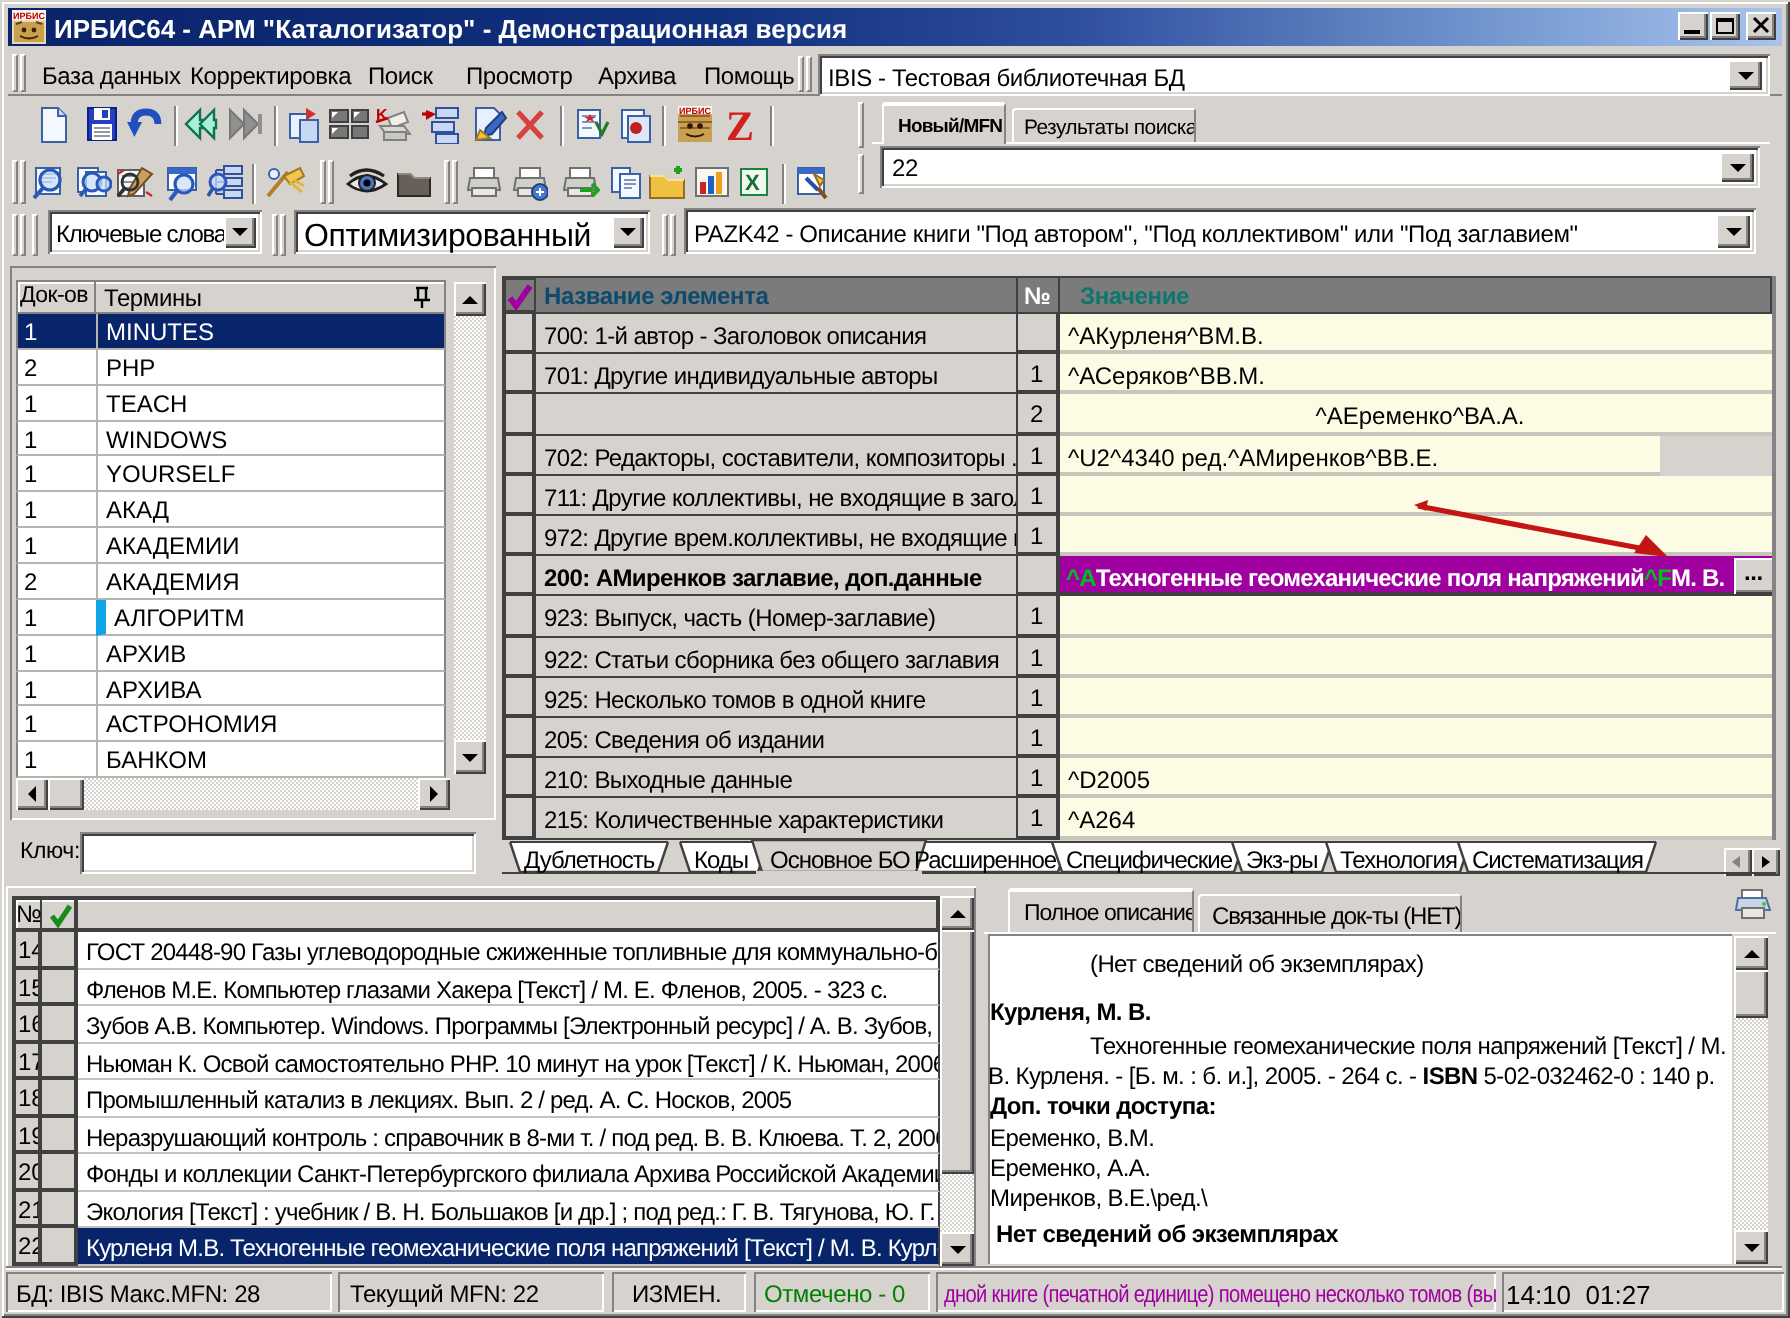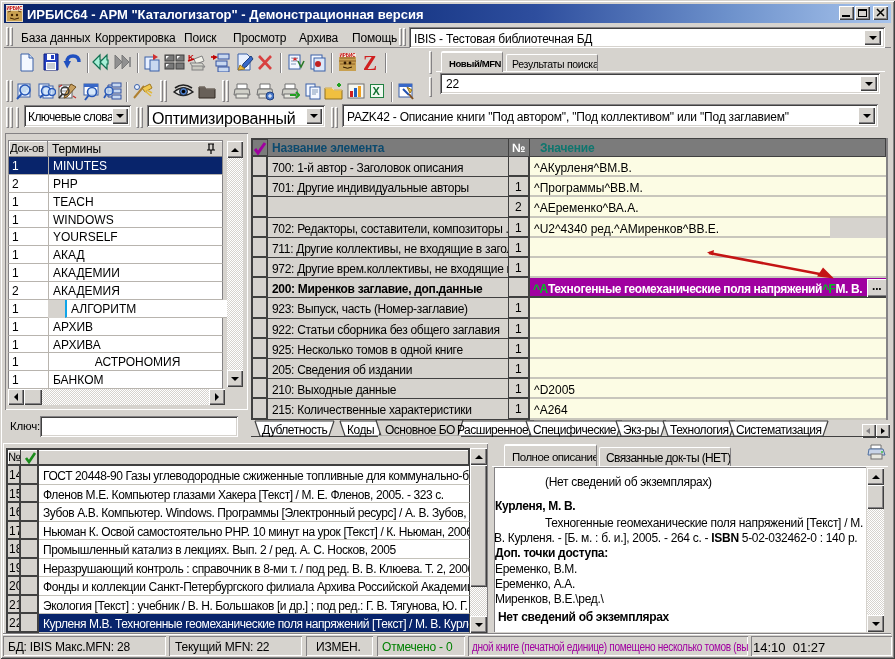--- a/index.html
+++ b/index.html
@@ -341,39 +341,39 @@
   </div>
 <div class="abs" style="left:8px;top:282px;width:40px;height:18px;background:#fff;border-left:1px solid #848284;border-bottom:1px solid #B8B4AE;overflow:hidden;">
     <div style="margin:2px 0 0 3px;white-space:nowrap;font-size:12px;color:#000;">2</div>
   </div>
 <div class="abs" style="left:48px;top:282px;width:175px;height:18px;background:#fff;border-left:1px solid #B8B4AE;border-bottom:1px solid #B8B4AE;border-right:1px solid #848284;overflow:hidden;">
     <div style="margin:2px 0 0 4px;white-space:nowrap;font-size:12px;color:#000;">АКАДЕМИЯ</div>
   </div>
 <div class="abs" style="left:8px;top:300px;width:40px;height:18px;background:#fff;border-left:1px solid #848284;border-bottom:1px solid #B8B4AE;overflow:hidden;">
     <div style="margin:2px 0 0 3px;white-space:nowrap;font-size:12px;color:#000;">1</div>
   </div>
-<div class="abs" style="left:65px;top:300px;width:175px;height:18px;background:#fff;border-left:2px solid #0ea5e9;border-bottom:1px solid #B8B4AE;border-right:1px solid #848284;overflow:hidden;">
+<div class="abs" style="left:48px;top:300px;width:175px;height:18px;background:#fff;border-left:5px solid #0ea5e9;border-bottom:1px solid #B8B4AE;border-right:1px solid #848284;overflow:hidden;">
     <div style="margin:2px 0 0 4px;white-space:nowrap;font-size:12px;color:#000;">АЛГОРИТМ</div>
   </div>
 <div class="abs" style="left:8px;top:318px;width:40px;height:18px;background:#fff;border-left:1px solid #848284;border-bottom:1px solid #B8B4AE;overflow:hidden;">
     <div style="margin:2px 0 0 3px;white-space:nowrap;font-size:12px;color:#000;">1</div>
   </div>
 <div class="abs" style="left:48px;top:318px;width:175px;height:18px;background:#fff;border-left:1px solid #B8B4AE;border-bottom:1px solid #B8B4AE;border-right:1px solid #848284;overflow:hidden;">
     <div style="margin:2px 0 0 4px;white-space:nowrap;font-size:12px;color:#000;">АРХИВ</div>
   </div>
 <div class="abs" style="left:8px;top:336px;width:40px;height:17px;background:#fff;border-left:1px solid #848284;border-bottom:1px solid #B8B4AE;overflow:hidden;">
     <div style="margin:2px 0 0 3px;white-space:nowrap;font-size:12px;color:#000;">1</div>
   </div>
 <div class="abs" style="left:48px;top:336px;width:175px;height:17px;background:#fff;border-left:1px solid #B8B4AE;border-bottom:1px solid #B8B4AE;border-right:1px solid #848284;overflow:hidden;">
     <div style="margin:2px 0 0 4px;white-space:nowrap;font-size:12px;color:#000;">АРХИВА</div>
   </div>
 <div class="abs" style="left:8px;top:353px;width:40px;height:18px;background:#fff;border-left:1px solid #848284;border-bottom:1px solid #B8B4AE;overflow:hidden;">
     <div style="margin:2px 0 0 3px;white-space:nowrap;font-size:12px;color:#000;">1</div>
   </div>
-<div class="abs" style="left:48px;top:353px;width:175px;height:18px;background:#fff;border-left:1px solid #B8B4AE;border-bottom:1px solid #B8B4AE;border-right:1px solid #848284;overflow:hidden;text-align:center;">
+<div class="abs" style="left:48px;top:353px;width:175px;height:18px;background:#fff;border-left:1px solid #B8B4AE;border-bottom:1px solid #B8B4AE;border-right:1px solid #848284;overflow:hidden;">
     <div style="margin:2px 0 0 4px;white-space:nowrap;font-size:12px;color:#000;">АСТРОНОМИЯ</div>
   </div>
 <div class="abs" style="left:8px;top:371px;width:40px;height:18px;background:#fff;border-left:1px solid #848284;border-bottom:1px solid #B8B4AE;overflow:hidden;">
     <div style="margin:2px 0 0 3px;white-space:nowrap;font-size:12px;color:#000;">1</div>
   </div>
 <div class="abs" style="left:48px;top:371px;width:175px;height:18px;background:#fff;border-left:1px solid #B8B4AE;border-bottom:1px solid #B8B4AE;border-right:1px solid #848284;overflow:hidden;">
     <div style="margin:2px 0 0 4px;white-space:nowrap;font-size:12px;color:#000;">БАНКОМ</div>
   </div>
 <div class="abs combobtn" style="left:227px;top:141px;width:16px;height:17px;">
     <div class="aup"></div>
@@ -411,31 +411,31 @@
     <div style="margin:4px 0 0 4px;white-space:nowrap;font-size:12px;">^АКурленя^ВМ.В.</div>
   </div>
 <div class="abs" style="left:251px;top:177px;width:17px;height:20px;background:#D6D3CE;border-left:2px solid #404040;border-bottom:2px solid #404040;border-right:2px solid #404040;"></div>
 <div class="abs" style="left:268px;top:177px;width:241px;height:20px;background:#D6D3CE;border-bottom:1px solid #404040;border-right:1px solid #404040;overflow:hidden;">
     <div style="margin:4px 0 0 4px;white-space:nowrap;font-size:12px;letter-spacing:-0.3px;">701: Другие индивидуальные авторы</div>
   </div>
 <div class="abs" style="left:509px;top:177px;width:21px;height:20px;background:#D6D3CE;border-bottom:2px solid #404040;border-right:2px solid #404040;overflow:hidden;">
     <div style="margin:3px 0 0 6px;font-size:12px;">1</div>
   </div>
 <div class="abs" style="left:530px;top:177px;width:356px;height:20px;background:#FCFCE4;border-bottom:2px solid #C8C6BC;overflow:hidden;">
-    <div style="margin:4px 0 0 4px;white-space:nowrap;font-size:12px;">^Программы^ВВ.М.</div>
+    <div style="margin:4px 0 0 4px;white-space:nowrap;font-size:12px;">^АСеряков^ВВ.М.</div>
   </div>
 <div class="abs" style="left:251px;top:197px;width:17px;height:21px;background:#D6D3CE;border-left:2px solid #404040;border-bottom:2px solid #404040;border-right:2px solid #404040;"></div>
 <div class="abs" style="left:268px;top:197px;width:241px;height:21px;background:#D6D3CE;border-bottom:1px solid #404040;border-right:1px solid #404040;overflow:hidden;">
     <div style="margin:4px 0 0 4px;white-space:nowrap;font-size:12px;letter-spacing:-0.3px;"></div>
   </div>
 <div class="abs" style="left:509px;top:197px;width:21px;height:21px;background:#D6D3CE;border-bottom:2px solid #404040;border-right:2px solid #404040;overflow:hidden;">
     <div style="margin:3px 0 0 6px;font-size:12px;">2</div>
   </div>
 <div class="abs" style="left:530px;top:197px;width:356px;height:21px;background:#FCFCE4;border-bottom:2px solid #C8C6BC;overflow:hidden;">
-    <div style="margin:4px 0 0 4px;white-space:nowrap;font-size:12px;">^АЕременко^ВА.А.</div>
+    <div style="margin:4px 0 0 4px;white-space:nowrap;font-size:12px;text-align:center;">^АЕременко^ВА.А.</div>
   </div>
 <div class="abs" style="left:251px;top:218px;width:17px;height:20px;background:#D6D3CE;border-left:2px solid #404040;border-bottom:2px solid #404040;border-right:2px solid #404040;"></div>
 <div class="abs" style="left:268px;top:218px;width:241px;height:20px;background:#D6D3CE;border-bottom:1px solid #404040;border-right:1px solid #404040;overflow:hidden;">
     <div style="margin:4px 0 0 4px;white-space:nowrap;font-size:12px;letter-spacing:-0.3px;">702: Редакторы, составители, композиторы ...</div>
   </div>
 <div class="abs" style="left:509px;top:218px;width:21px;height:20px;background:#D6D3CE;border-bottom:2px solid #404040;border-right:2px solid #404040;overflow:hidden;">
     <div style="margin:3px 0 0 6px;font-size:12px;">1</div>
   </div>
 <div class="abs" style="left:530px;top:218px;width:300px;height:20px;background:#FCFCE4;border-bottom:2px solid #C8C6BC;overflow:hidden;">
     <div style="margin:4px 0 0 4px;white-space:nowrap;font-size:12px;">^U2^4340 ред.^АМиренков^ВВ.Е.</div>
@@ -451,21 +451,21 @@
 <div class="abs" style="left:251px;top:258px;width:17px;height:20px;background:#D6D3CE;border-left:2px solid #404040;border-bottom:2px solid #404040;border-right:2px solid #404040;"></div>
 <div class="abs" style="left:268px;top:258px;width:241px;height:20px;background:#D6D3CE;border-bottom:1px solid #404040;border-right:1px solid #404040;overflow:hidden;">
     <div style="margin:4px 0 0 4px;white-space:nowrap;font-size:12px;letter-spacing:-0.3px;">972: Другие врем.коллективы, не входящие в</div>
   </div>
 <div class="abs" style="left:509px;top:258px;width:21px;height:20px;background:#D6D3CE;border-bottom:2px solid #404040;border-right:2px solid #404040;overflow:hidden;">
     <div style="margin:3px 0 0 6px;font-size:12px;">1</div>
   </div>
 <div class="abs" style="left:530px;top:258px;width:356px;height:20px;background:#FCFCE4;border-bottom:2px solid #C8C6BC;overflow:hidden;"></div>
 <div class="abs" style="left:251px;top:278px;width:17px;height:20px;background:#D6D3CE;border-left:2px solid #404040;border-bottom:2px solid #404040;border-right:2px solid #404040;"></div>
 <div class="abs" style="left:268px;top:278px;width:241px;height:20px;background:#D6D3CE;border-bottom:1px solid #404040;border-right:1px solid #404040;overflow:hidden;">
-    <div style="margin:4px 0 0 4px;white-space:nowrap;font-size:12px;letter-spacing:-0.3px;font-weight:bold;">200: Миренков заглавие, доп.данные</div>
+    <div style="margin:4px 0 0 4px;white-space:nowrap;font-size:12px;letter-spacing:-0.3px;font-weight:bold;">200: АМиренков заглавие, доп.данные</div>
   </div>
 <div class="abs" style="left:509px;top:278px;width:21px;height:20px;background:#D6D3CE;border-bottom:2px solid #404040;border-right:2px solid #404040;overflow:hidden;"></div>
 <div class="abs" style="left:530px;top:278px;width:356px;height:20px;background:#A000A0;border-bottom:2px solid #404040;overflow:hidden;">
     <div style="margin:4px 0 0 3px;white-space:nowrap;font-size:12px;font-weight:bold;color:#fff;letter-spacing:-0.4px;"><span style="color:#00C020;">^A</span>Техногенные геомеханические поля напряжений<span style="color:#00C020;">^F</span>М. В.</div>
   </div>
 <div class="abs raised2" style="left:867px;top:279px;width:21px;height:18px;background:#D6D3CE;"></div>
 <div class="tx" style="left:872px;top:279px;font-weight:bold;font-size:12px;">...</div>
 <div class="abs" style="left:251px;top:298px;width:17px;height:21px;background:#D6D3CE;border-left:2px solid #404040;border-bottom:2px solid #404040;border-right:2px solid #404040;"></div>
 <div class="abs" style="left:268px;top:298px;width:241px;height:21px;background:#D6D3CE;border-bottom:1px solid #404040;border-right:1px solid #404040;overflow:hidden;">
     <div style="margin:4px 0 0 4px;white-space:nowrap;font-size:12px;letter-spacing:-0.3px;">923: Выпуск, часть (Номер-заглавие)</div>

